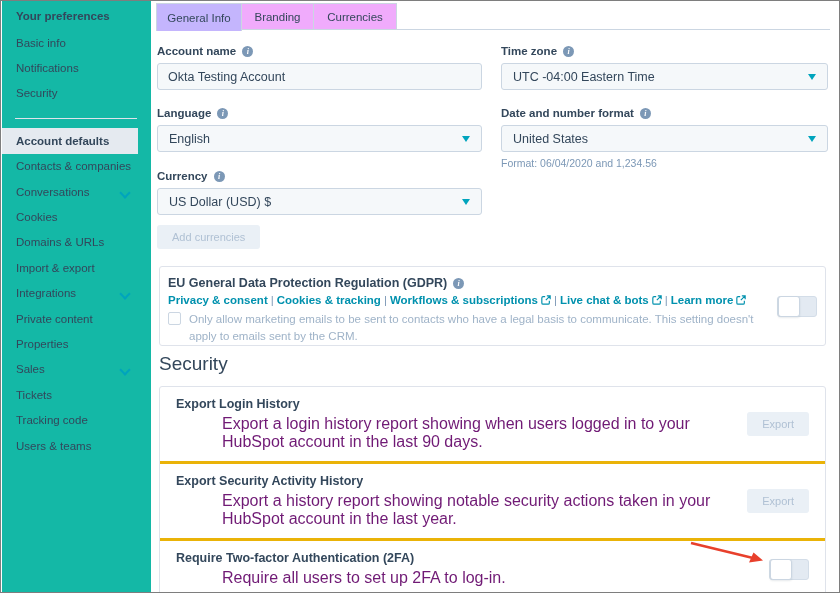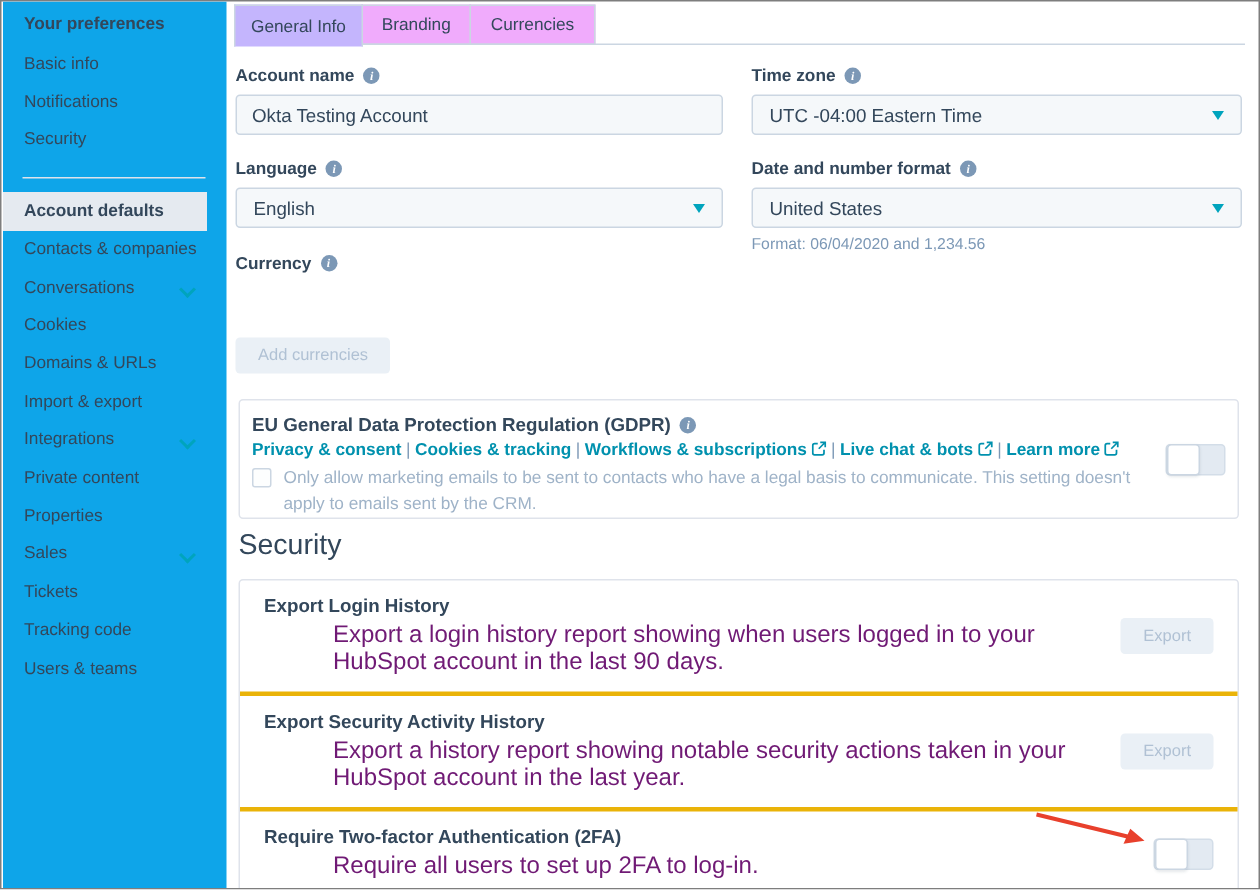--- a/index.html
+++ b/index.html
@@ -3,21 +3,21 @@
 <meta charset="utf-8">
 <style>
   * { margin:0; padding:0; box-sizing:border-box; }
   html,body { background:#fff; }
   body { font-family:"Liberation Sans", sans-serif; }
   .frame {
     position:relative; width:840px; height:593px;
     background:#fff; border:1px solid #7e7e7e; overflow:hidden;
   }
   
-  .sidebar { position:absolute; left:1px; top:0; width:149px; height:100%; background:#0ea5e9; padding-top:6px; }
+  .sidebar { position:absolute; left:1px; top:0; width:149px; height:100%; background:#14b8a6; padding-top:6px; }
   .sb-header { font-size:11.5px; font-weight:bold; color:#33475b; padding:2px 0 0 14px; line-height:14px; }
   .sb-item {
     height:25.4px; display:flex; align-items:center; padding-left:14px; padding-right:8px;
     font-size:11.5px; color:#33475b; cursor:pointer;
   }
   .sb-item .lbl { flex:1; }
   .sb-item.active { background:#e5eaf0; font-weight:bold; margin-right:13px; padding-right:0; }
   .sb-group-top { margin-top:7px; }
   .sb-divider { border-top:1px solid #dfe3eb; margin:12px 14px 9px 13px; }
   .sb-active-offset { margin-top:7px; }
@@ -35,21 +35,21 @@
   .tab {
     height:27px; display:flex; align-items:center; justify-content:center;
     font-size:11.5px; color:#33475b; background:#f0abfc; border:1px solid #cbd6e2;
     margin-left:-1px; cursor:pointer; position:relative;
   }
   .tab:first-child { margin-left:0; }
   .tab.active { background:#c4b5fd; border-bottom:none; height:28px; z-index:3; font-weight:400; }
   .tab-general { width:86px; } .tab-branding { width:73px; } .tab-currencies { width:84px; }
   
   .fgroup { position:absolute; }
-  .flabel { display:flex; gap:6px; font-size:11.5px; font-weight:bold; color:#33475b; }
+  .flabel { display:flex; align-items:center; gap:6px; font-size:11.5px; font-weight:bold; color:#33475b; }
   .info-ic {
     width:11px; height:11px; border-radius:50%; background:#7c98b6; color:#fff;
     font-size:8px; font-weight:bold; display:inline-flex; align-items:center; justify-content:center;
     font-family:"Liberation Serif", serif; font-style:italic; flex:none;
   }
   .tinput {
     margin-top:6px; width:100%; height:27px; border:1px solid #cbd6e2; border-radius:3px;
     background:#f5f8fa; padding:0 10px; font-size:12.5px; color:#33475b;
     font-family:"Liberation Sans", sans-serif; outline:none;
   }
@@ -211,20 +211,24 @@
         <span class="caret"></span>
       </div>
       <div class="fhint">Format: 06/04/2020 and 1,234.56</div>
     </div>
 
     <div class="fgroup" style="left:6px; top:169px; width:325px;">
       <div class="flabel">
         <span>Currency</span>
         <span class="info-ic">i</span>
       </div>
+      <div class="tselect">
+        <span>US Dollar (USD) $</span>
+        <span class="caret"></span>
+      </div>
     </div>
 
     <button class="btn-disabled fgroup" style="left:6px; top:224px;">Add currencies</button>
 
     <section class="panel gdpr-box">
       <div class="gdpr-left">
         <div class="gdpr-title-row">
           <span>EU General Data Protection Regulation (GDPR)</span>
           <span class="info-ic">i</span>
         </div>

